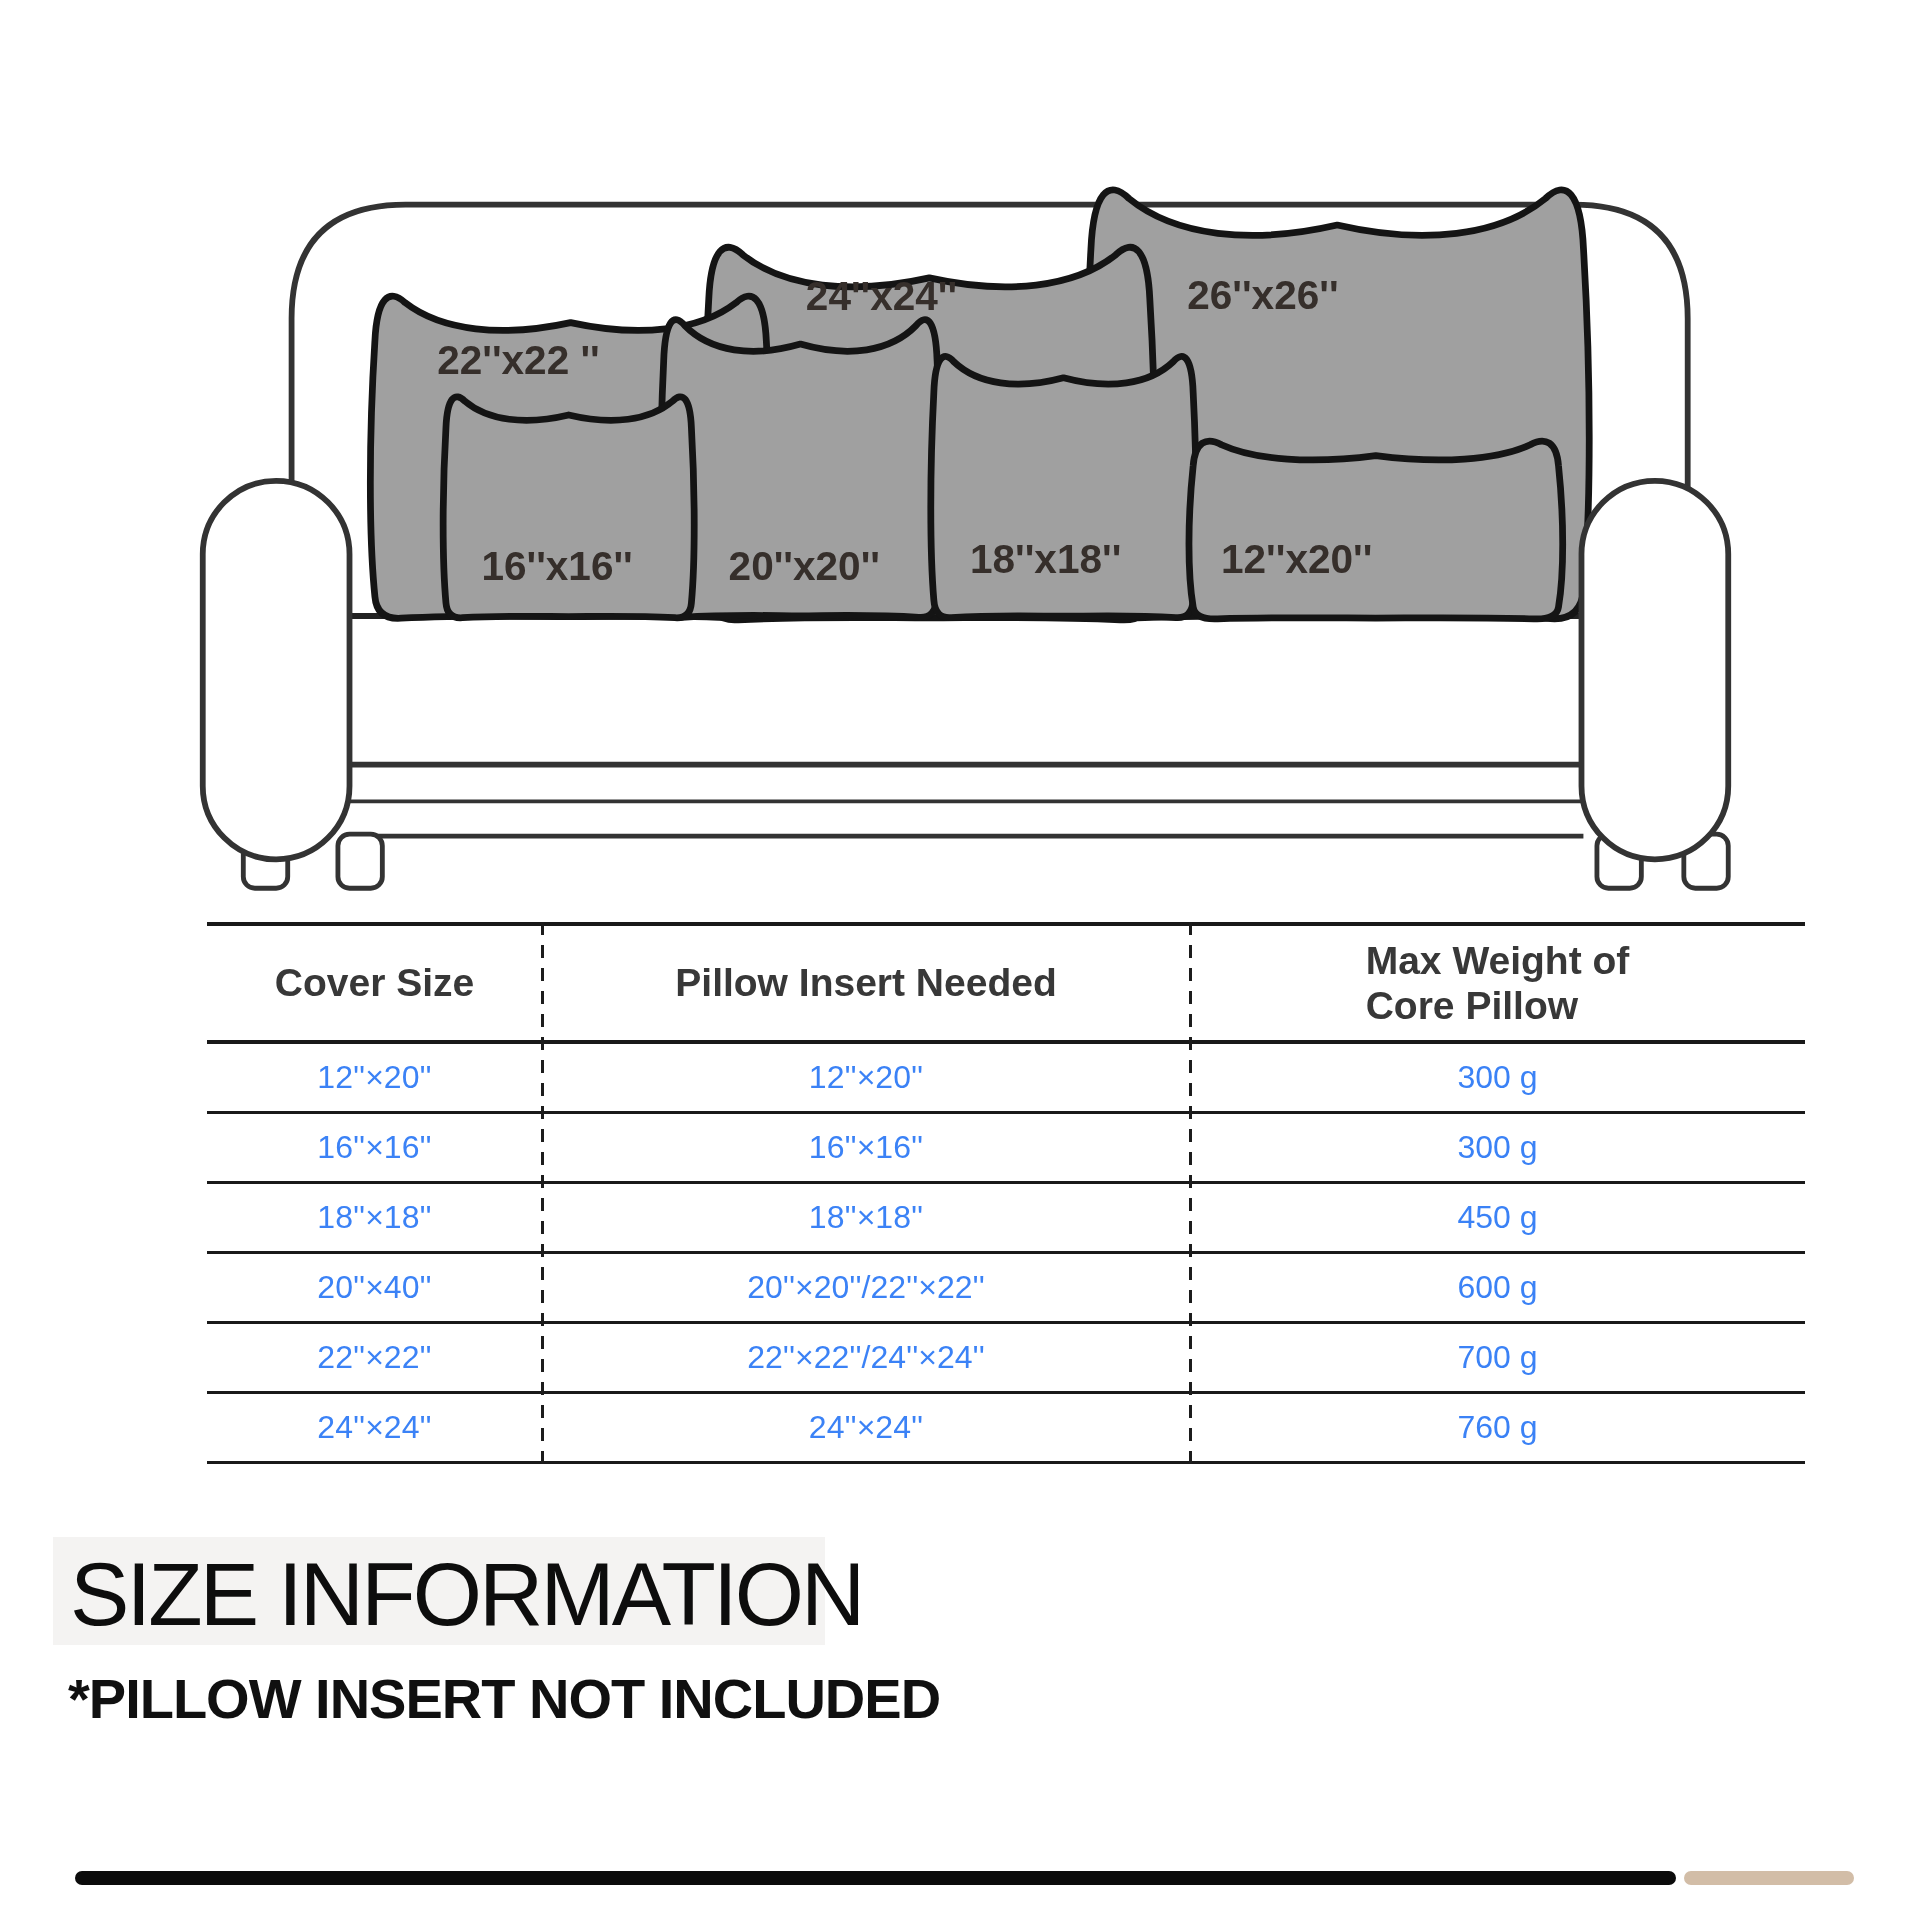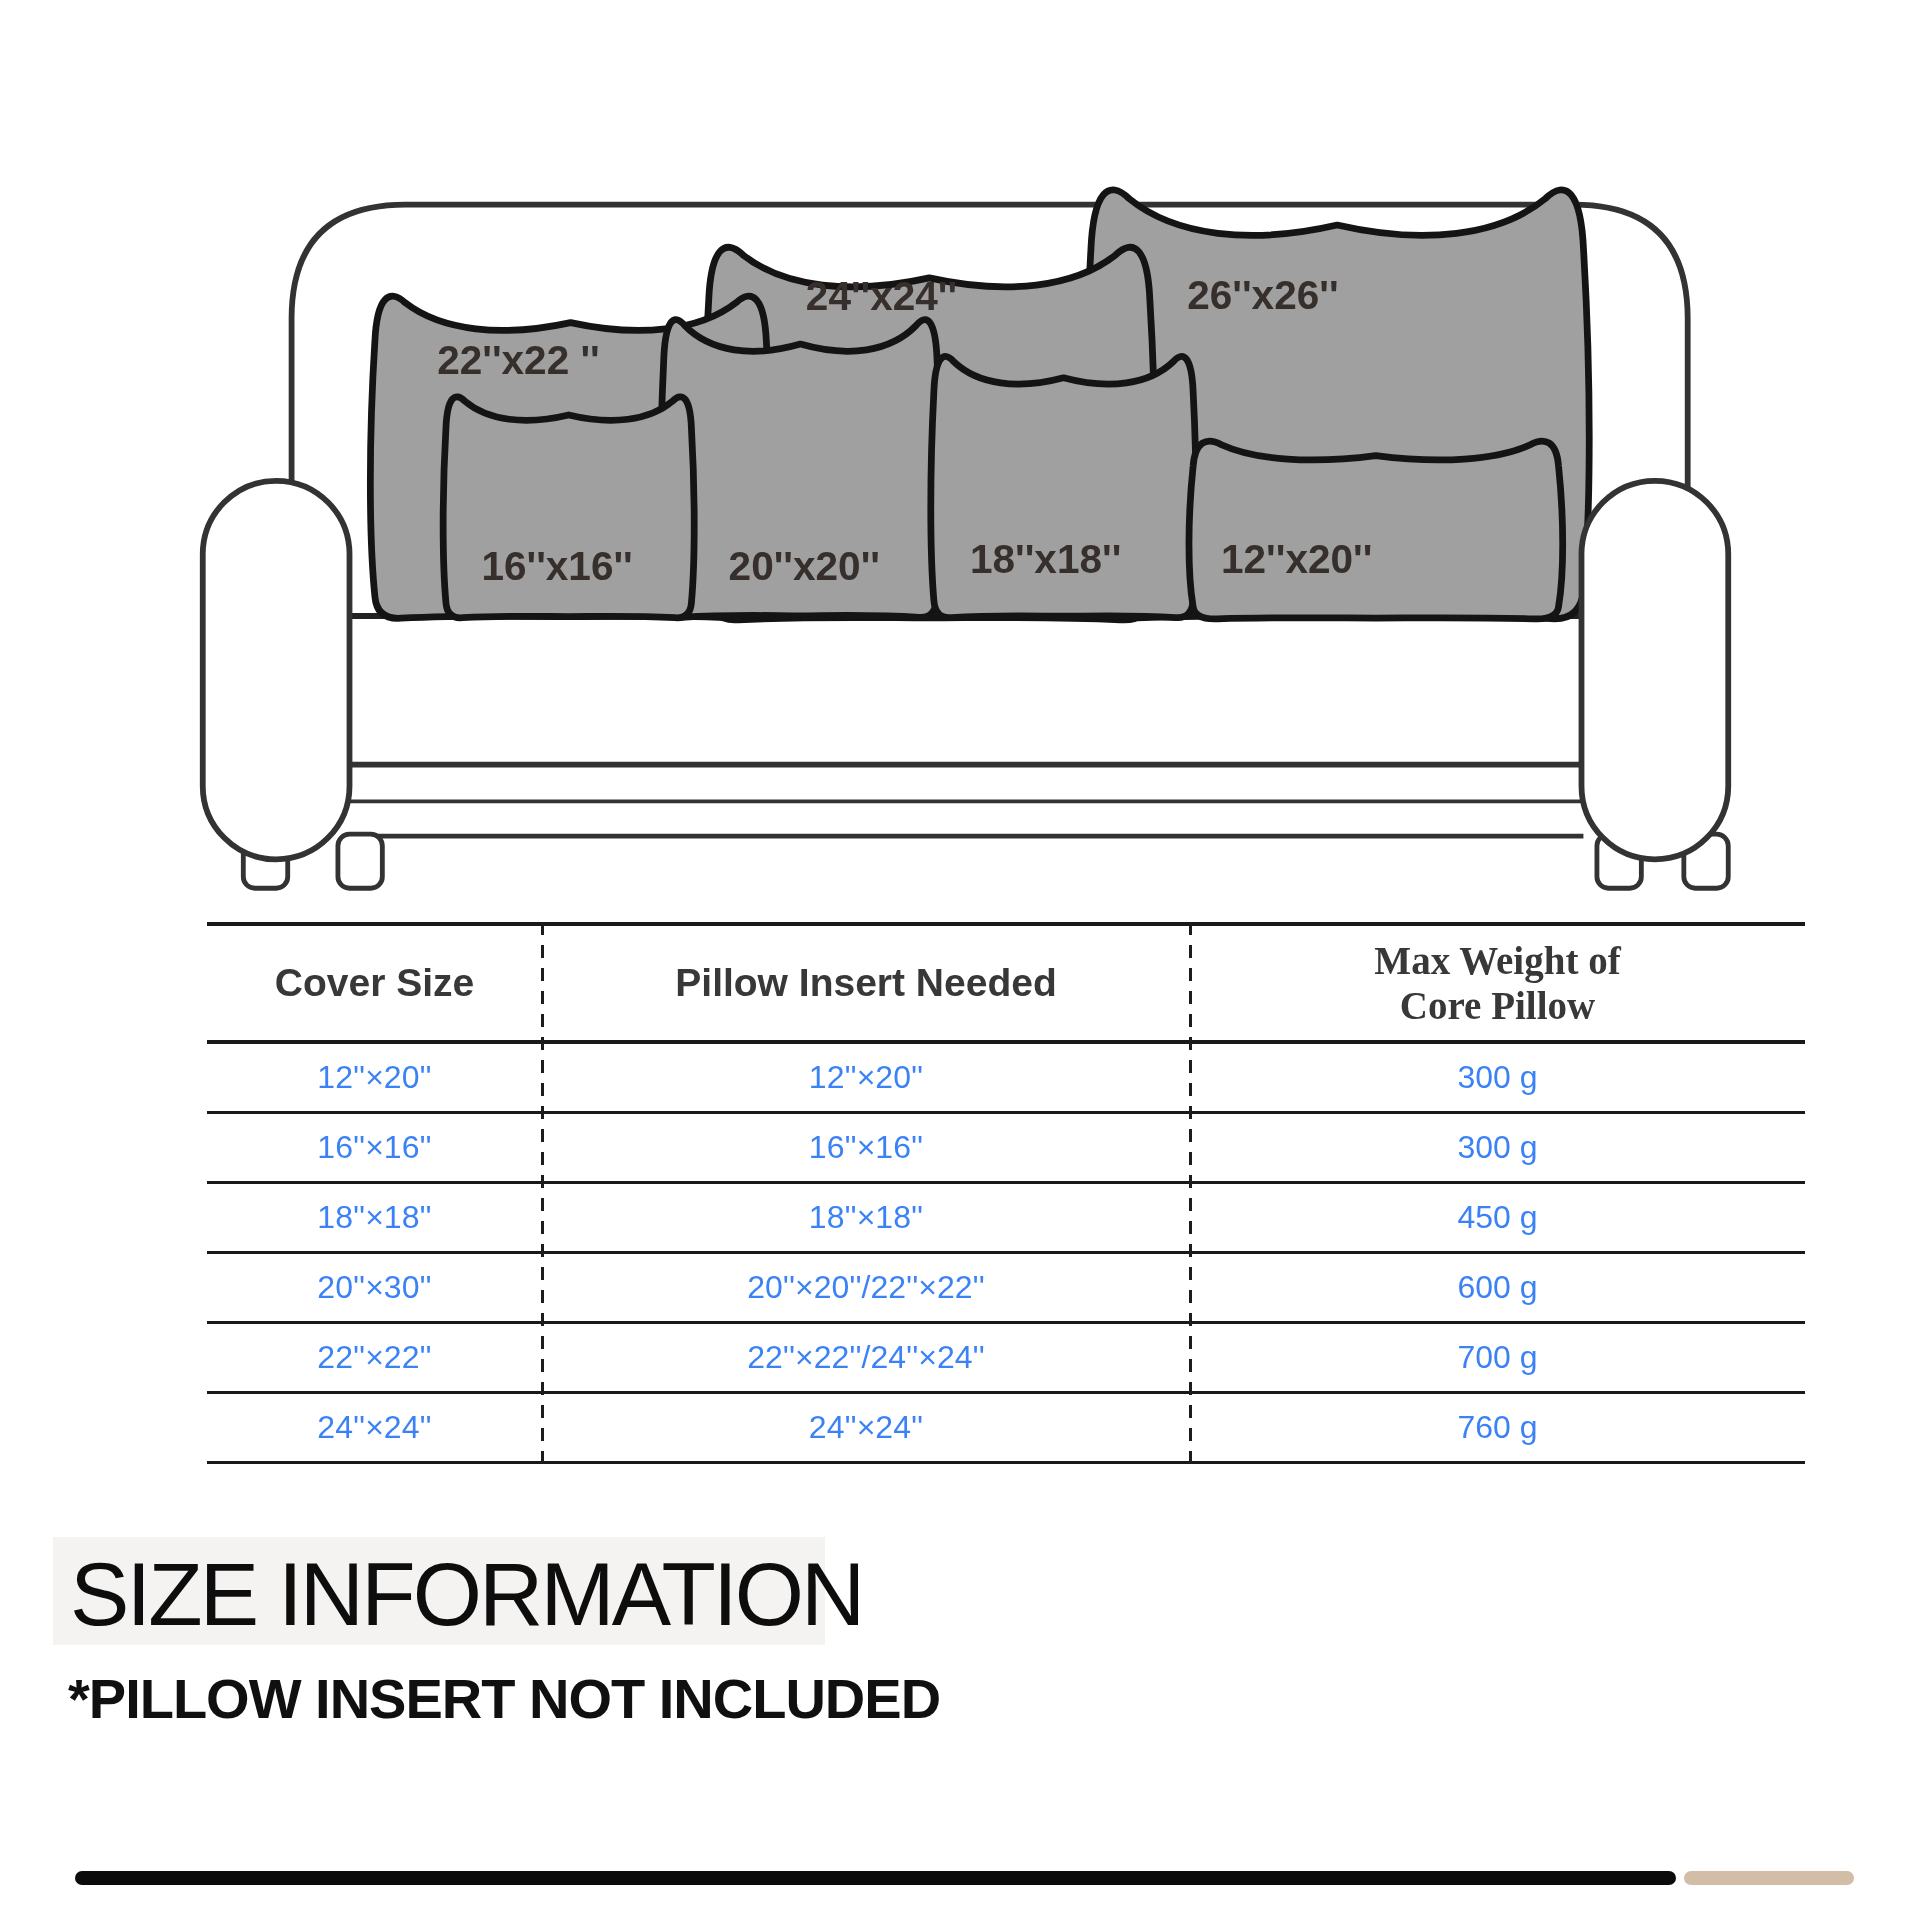--- a/index.html
+++ b/index.html
@@ -15,21 +15,21 @@
     display:grid;grid-template-columns:335px 648px 615px;
     height:67px;border-bottom:3.9px solid #191919;
   }
   .trow.thead{height:114px;border-top:4.8px solid #191919;border-bottom:4.8px solid #191919;}
   .trow.last{border-bottom:4.8px solid #191919;}
   .tcell{
     display:flex;align-items:center;justify-content:center;
     font-size:32px;color:#3b82f6;letter-spacing:0px;
   }
   .thead .tcell{font-weight:bold;color:#383838;font-size:39px;}
-  .tcell .two-line{text-align:center;line-height:1.16;font-family:Liberation Serif, serif;}
+  .tcell .two-line{line-height:1.16;}
   .vdash{
     position:absolute;top:0;height:100%;width:2.9px;
     background:repeating-linear-gradient(to bottom,#1c1c1c 0px,#1c1c1c 13.5px,transparent 13.5px,transparent 23px);
   }
   .vdash.d1{left:334px;}
   .vdash.d2{left:982px;}
   
   .title-shade{
     position:absolute;left:53px;top:1537px;width:772px;height:108px;
     background:#f4f3f2;
@@ -187,21 +187,21 @@
     <div class="tcell">16''×16''</div>
     <div class="tcell">16''×16''</div>
     <div class="tcell">300 g</div>
   </div>
   <div class="trow">
     <div class="tcell">18''×18''</div>
     <div class="tcell">18''×18''</div>
     <div class="tcell">450 g</div>
   </div>
   <div class="trow">
-    <div class="tcell">20''×30''</div>
+    <div class="tcell">20''×40''</div>
     <div class="tcell">20''×20''/22''×22''</div>
     <div class="tcell">600 g</div>
   </div>
   <div class="trow">
     <div class="tcell">22''×22''</div>
     <div class="tcell">22''×22''/24''×24''</div>
     <div class="tcell">700 g</div>
   </div>
   <div class="trow">
     <div class="tcell">24''×24''</div>

